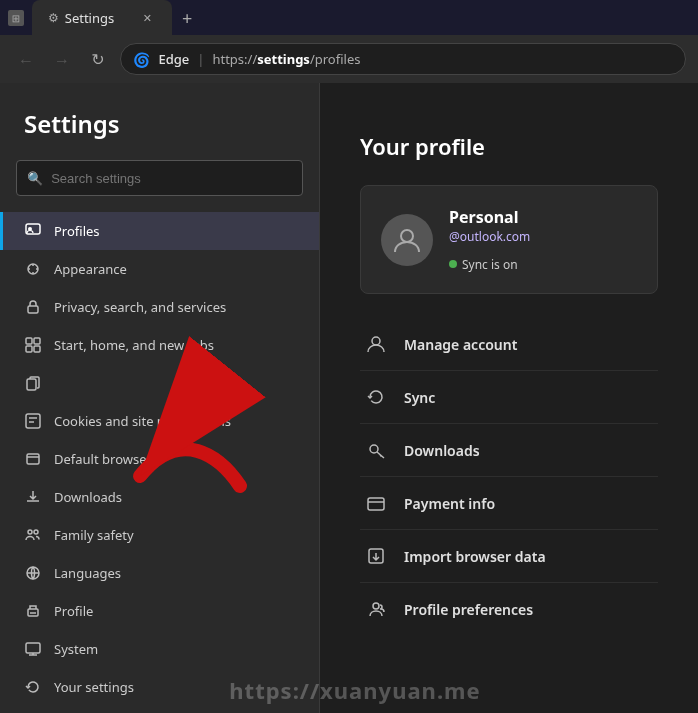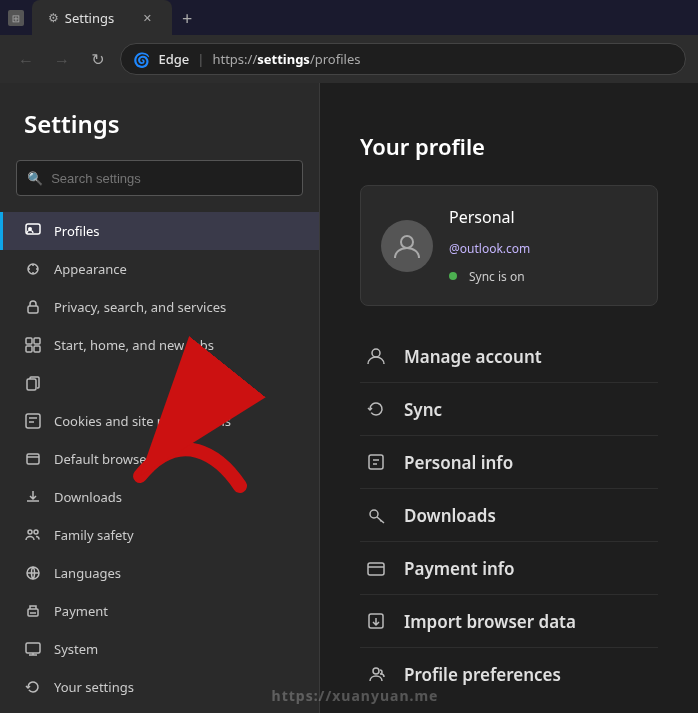--- a/index.html
+++ b/index.html
@@ -219,72 +219,72 @@
       display: flex;
       align-items: center;
       justify-content: center;
       font-size: 24px;
       color: #ccc;
       flex-shrink: 0;
     }
     .profile-info { flex: 1; }
     .profile-name {
       font-size: 16px;
-      font-weight: 400;
+      font-weight: 700;
       color: #fff;
-      margin-bottom: 12px;
+      margin-bottom: 0;
     }
     .profile-email {
       font-size: 12px;
       color: #c4b5fd;
       margin-bottom: 6px;
     }
     .sync-badge {
       display: inline-flex;
       align-items: center;
-      gap: 12px;
+      gap: 5px;
       font-size: 12px;
       color: #ccc;
     }
     .sync-dot {
       width: 8px;
       height: 8px;
       border-radius: 50%;
       background: #4caf50;
     }
 
     
     .profile-menu-item {
       display: flex;
       align-items: center;
       gap: 16px;
       padding: 14px 4px;
       border-bottom: 1px solid #2e2e2e;
       cursor: pointer;
       color: #e0e0e0;
-      font-size: 17px;
+      font-size: 14px;
       font-weight: 600;
     }
     .profile-menu-item:last-child { border-bottom: none; }
     .menu-icon {
       width: 24px;
       height: 24px;
       display: flex; align-items: center; justify-content: center;
       font-size: 16px;
       color: #bbb;
     }
 
     
     .watermark {
       position: absolute;
       bottom: 8px;
       left: 12px;
       right: 0;
       text-align: center;
-      font-size: 14px;
+      font-size: 22px;
       font-weight: 700;
       color: rgba(255,255,255,0.25);
       letter-spacing: 1px;
       pointer-events: none;
     }
 
     
     .arrow-container {
       position: absolute;
       top: 83px;
@@ -430,21 +430,21 @@
         </span>
         <span>Languages</span>
       </div>
       <div class="nav-item">
         <span class="nav-item-icon">
           <svg width="16" height="16" viewBox="0 0 16 16" fill="none" stroke="currentColor" stroke-width="1.5">
               <rect x="3" y="6" width="10" height="7" rx="1"></rect>
               <path d="M5 6V3h6v3M5 10h6"></path>
             </svg>
         </span>
-        <span>Payment</span>
+        <span>Profile</span>
       </div>
       <div class="nav-item">
         <span class="nav-item-icon">
           <svg width="16" height="16" viewBox="0 0 16 16" fill="none" stroke="currentColor" stroke-width="1.5">
               <rect x="1" y="2" width="14" height="10" rx="1.5"></rect>
               <path d="M4 14h8M8 12v2"></path>
             </svg>
         </span>
         <span>System</span>
       </div>
@@ -496,29 +496,20 @@
         <span>Manage account</span>
       </div>
       <div class="profile-menu-item">
         <span class="menu-icon">
           <svg width="20" height="20" viewBox="0 0 20 20" fill="none" stroke="#bbb" stroke-width="1.5">
               <path d="M4 10a6 6 0 1 1 1.2 3.6"></path>
               <path d="M2 9l2 2 2-2"></path>
             </svg>
         </span>
         <span>Sync</span>
-      </div>
-      <div class="profile-menu-item">
-        <span class="menu-icon">
-          <svg width="20" height="20" viewBox="0 0 20 20" fill="none" stroke="#bbb" stroke-width="1.5">
-              <rect x="3" y="3" width="14" height="14" rx="2"></rect>
-              <path d="M7 8h6M7 12h4"></path>
-            </svg>
-        </span>
-        <span>Personal info</span>
       </div>
       <div class="profile-menu-item">
         <span class="menu-icon">
           <svg width="20" height="20" viewBox="0 0 20 20" fill="none" stroke="#bbb" stroke-width="1.5">
               <circle cx="8" cy="9" r="4"></circle>
               <path d="M11 12l7 6M14 15l1.5 1.5"></path>
             </svg>
         </span>
         <span>Downloads</span>
       </div>

